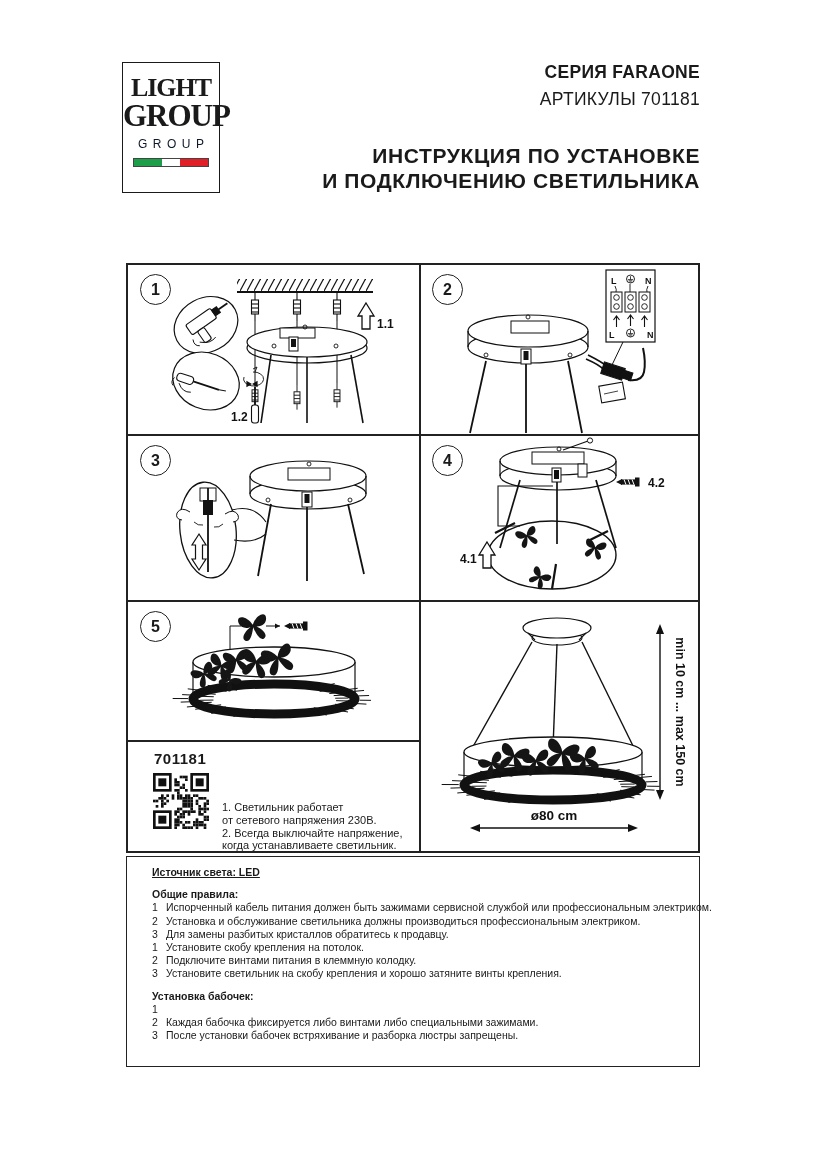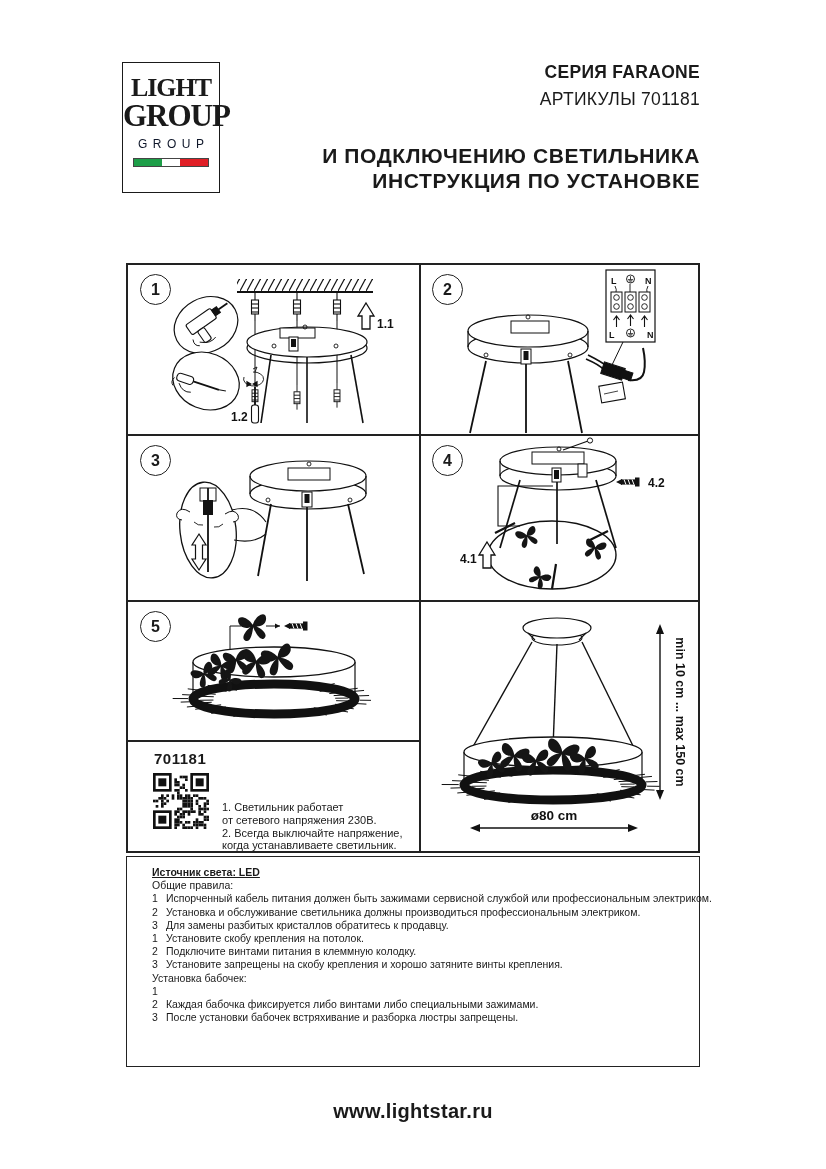--- a/index.html
+++ b/index.html
@@ -42,21 +42,21 @@
   svg text{font-family:"Liberation Sans",sans-serif;fill:#111;}
 
   
   .info-art{position:absolute;left:26px;top:8px;font-size:15px;font-weight:700;letter-spacing:0.5px;}
   .qr{position:absolute;left:25px;top:31px;}
   .info-notes{position:absolute;left:94px;top:32px;font-size:11px;line-height:12.8px;margin-top:27px;}
 
   
   .specs{position:absolute;left:126px;top:856px;width:574px;height:211px;border:1.5px solid #222;
          padding:9px 8px 0 25px;font-size:10.5px;line-height:13.2px;}
-  .spec-h{font-weight:400;margin-top:0;}
+  .spec-h{font-weight:700;margin-top:9px;}
   .spec-src{font-weight:700;text-decoration:underline;}
   .spec-li{display:flex;white-space:nowrap;}
   .spec-li .n{width:14px;flex:0 0 14px;}
 
   .footer{position:absolute;left:0;top:1100px;width:100%;text-align:center;font-size:20px;font-weight:700;letter-spacing:0.3px;}
 </style>
 </head>
 <body>
 
 <svg width="0" height="0" style="position:absolute" aria-hidden="true">
@@ -110,22 +110,22 @@
       <div class="logo-w3" data-interactable="false">GROUP</div>
       <div class="flag" data-interactable="false">
         <span class="fg" data-interactable="false" style="background: rgb(29, 158, 72);"></span>
         <span class="fw" data-interactable="false"></span>
         <span class="fr" data-interactable="false" style="background: rgb(224, 31, 38);"></span>
       </div>
     </div>
     <div class="t-series" data-interactable="false">СЕРИЯ FARAONE</div>
     <div class="t-art" data-interactable="false">АРТИКУЛЫ 701181</div>
     <div class="t-main" data-interactable="false">
+      <div data-interactable="false">ИНСТРУКЦИЯ ПО УСТАНОВКЕ</div>
       <div data-interactable="false">И ПОДКЛЮЧЕНИЮ СВЕТИЛЬНИКА</div>
-      <div data-interactable="false">ИНСТРУКЦИЯ ПО УСТАНОВКЕ</div>
     </div>
   </div>
 
   <div class="grid" data-interactable="false">
     <div class="gline vdiv" data-interactable="false"></div>
     <div class="gline hdiv1" data-interactable="false"></div>
     <div class="gline hdiv2" data-interactable="false"></div>
     <div class="gline hdiv3" data-interactable="false"></div>
 
     <div class="cell c1" data-interactable="false">
@@ -672,34 +672,33 @@
       <div class="spec-li" data-interactable="false">
           <span class="n" data-interactable="false">1</span>
           <span data-interactable="false">Установите скобу крепления на потолок.</span>
         </div>
       <div class="spec-li" data-interactable="false">
           <span class="n" data-interactable="false">2</span>
           <span data-interactable="false">Подключите винтами питания в клеммную колодку.</span>
         </div>
       <div class="spec-li" data-interactable="false">
           <span class="n" data-interactable="false">3</span>
-          <span data-interactable="false">Установите запрещены на скобу крепления и хорошо затяните винты крепления.</span>
+          <span data-interactable="false">Установите светильник на скобу крепления и хорошо затяните винты крепления.</span>
         </div>
     </div>
 
     <div data-interactable="false">
       <div class="spec-h" data-interactable="false">Установка бабочек:</div>
       <div class="spec-li" data-interactable="false">
           <span class="n" data-interactable="false">1</span>
         </div>
       <div class="spec-li" data-interactable="false">
           <span class="n" data-interactable="false">2</span>
           <span data-interactable="false">Каждая бабочка фиксируется либо винтами либо специальными зажимами.</span>
         </div>
       <div class="spec-li" data-interactable="false">
           <span class="n" data-interactable="false">3</span>
           <span data-interactable="false">После установки бабочек встряхивание и разборка люстры запрещены.</span>
         </div>
     </div>
   </div>
 
-  <div class="footer" data-interactable="false">www.lightstar.ru</div>
 </div>
 
 </body></html>

